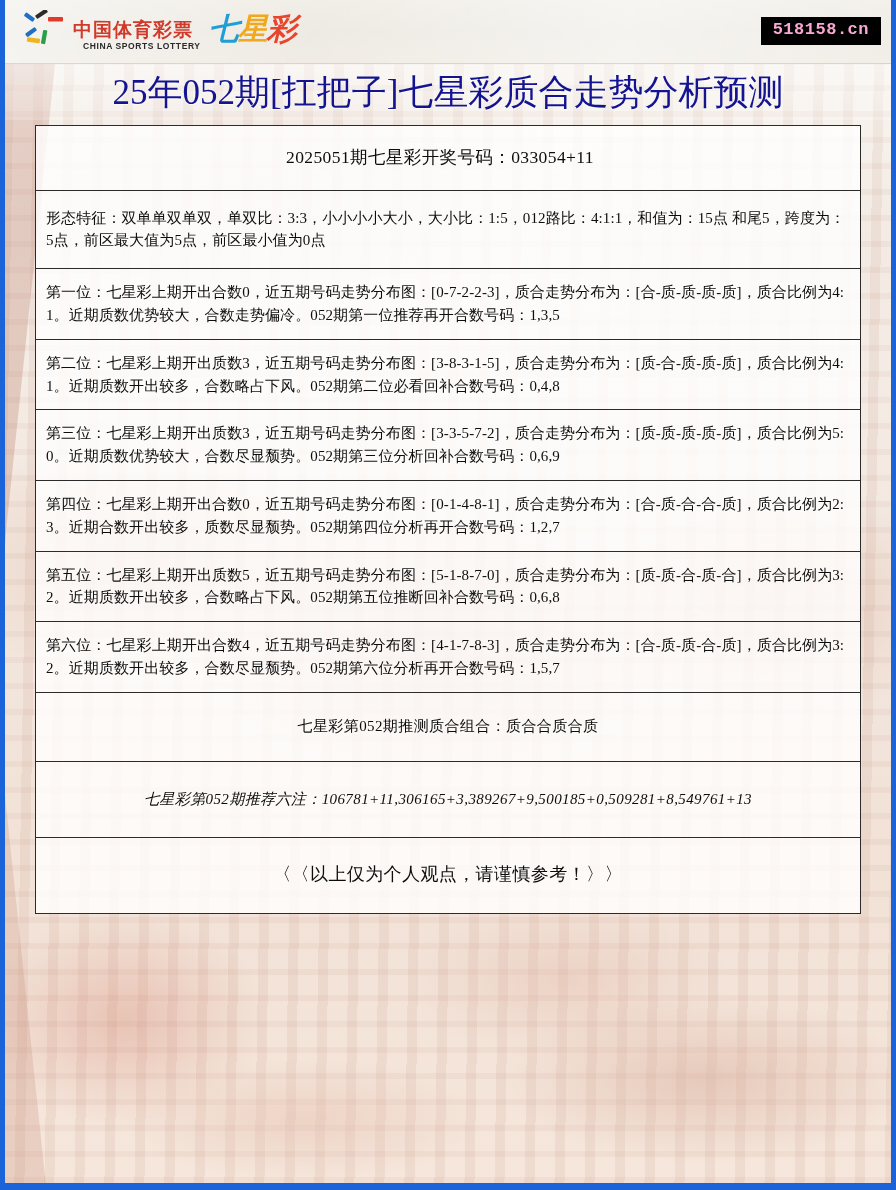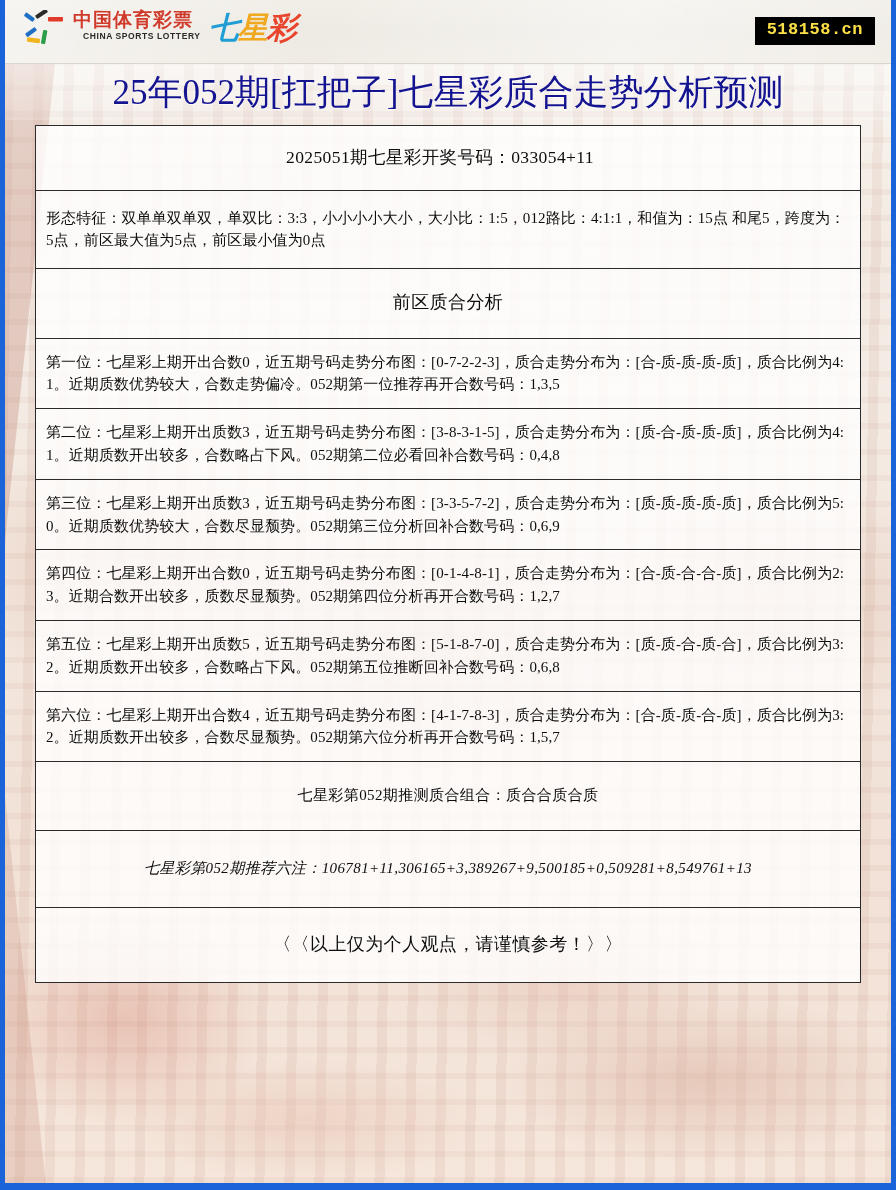--- a/index.html
+++ b/index.html
@@ -76,21 +76,21 @@
     background:
       linear-gradient(100deg, rgba(255,255,255,0.55) 0%, rgba(255,255,255,0.20) 35%, rgba(255,255,255,0.55) 70%, rgba(255,255,255,0.30) 100%),
       linear-gradient(180deg, #eeeae2 0%, #e9e5dd 50%, #ece7de 100%);
     border-bottom: 1px solid rgba(200,195,185,0.6);
   }
   .logo-wrap {
     position: absolute;
     left: 18px;
     top: 10px;
     display: flex;
-    align-items: flex-start;
+    align-items: flex-end;
     gap: 6px;
   }
   .logo-mark { width: 44px; height: 40px; display: block; }
   .logo-text-col { display: flex; flex-direction: column; justify-content: center; line-height: 1; }
   .logo-cn {
     font-family: "Liberation Sans", sans-serif;
     font-size: 19px;
     font-weight: bold;
     color: #d03a2a;
     letter-spacing: 1px;
@@ -115,24 +115,24 @@
     white-space: nowrap;
     margin-left: 2px;
     margin-top: -2px;
   }
   .logo-qxc .c1 { color: #1f9ed6; }
   .logo-qxc .c2 { color: #f0a81e; }
   .logo-qxc .c3 { color: #e8452c; }
 
   #site-badge {
     position: absolute;
-    right: 16px;
+    right: 10px;
     top: 17px;
     background: #000000;
-    color: #fde047;
+    color: #f9a8d4;
     font-family: "Liberation Mono", "DejaVu Sans Mono", monospace;
     font-size: 17px;
     font-weight: bold;
     padding: 4px 12px 5px 12px;
     letter-spacing: 0.5px;
     line-height: 1.1;
   }
 
   
   #title-band {
@@ -241,23 +241,20 @@
   <div id="content-table">
 
     <div class="row center draw">
       <div class="row-text">2025051期七星彩开奖号码：033054+11</div>
     </div>
 
     <div class="row feature">
       <div class="row-text">形态特征：双单单双单双，单双比：3:3，小小小小大小，大小比：1:5，012路比：4:1:1，和值为：15点 和尾5，跨度为：5点，前区最大值为5点，前区最小值为0点</div>
     </div>
 
-    <div class="row center section-head">
-      <div class="row-text">前区质合分析</div>
-    </div>
 
     <div class="row pos">
       <div class="row-text">第一位：七星彩上期开出合数0，近五期号码走势分布图：[0-7-2-2-3]，质合走势分布为：[合-质-质-质-质]，质合比例为4:1。近期质数优势较大，合数走势偏冷。052期第一位推荐再开合数号码：1,3,5</div>
     </div>
     <div class="row pos">
       <div class="row-text">第二位：七星彩上期开出质数3，近五期号码走势分布图：[3-8-3-1-5]，质合走势分布为：[质-合-质-质-质]，质合比例为4:1。近期质数开出较多，合数略占下风。052期第二位必看回补合数号码：0,4,8</div>
     </div>
     <div class="row pos">
       <div class="row-text">第三位：七星彩上期开出质数3，近五期号码走势分布图：[3-3-5-7-2]，质合走势分布为：[质-质-质-质-质]，质合比例为5:0。近期质数优势较大，合数尽显颓势。052期第三位分析回补合数号码：0,6,9</div>
     </div>

